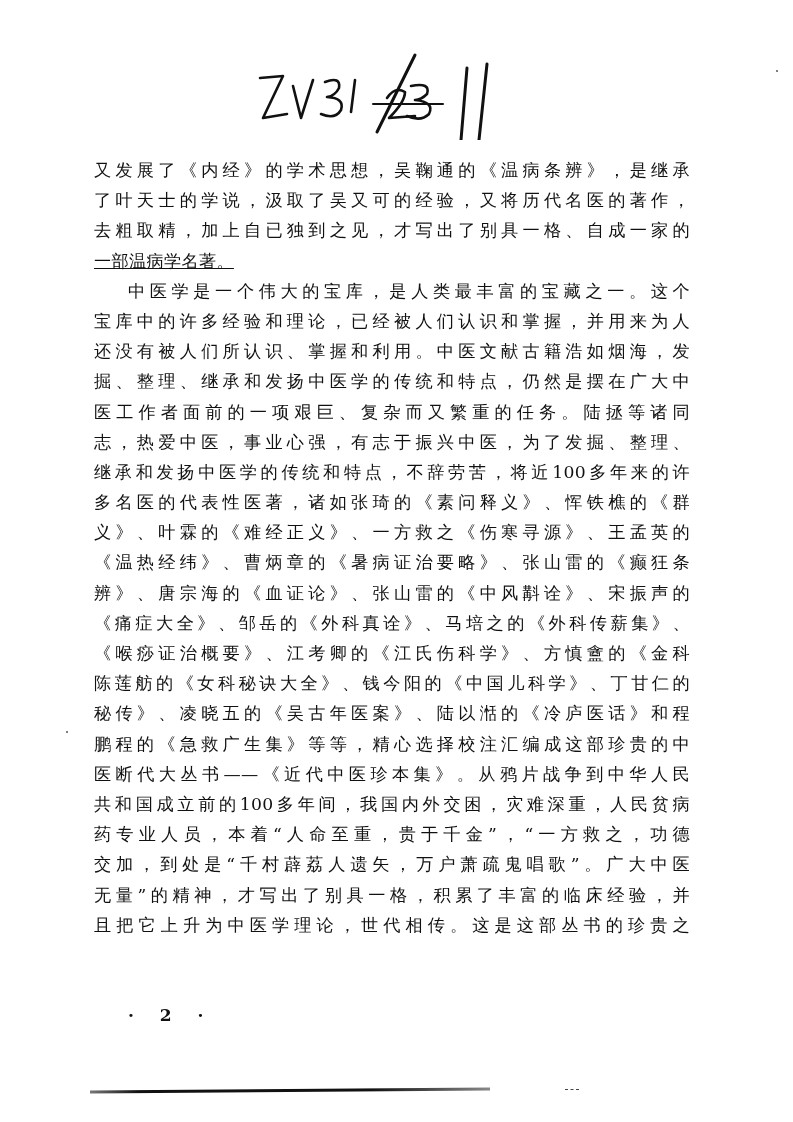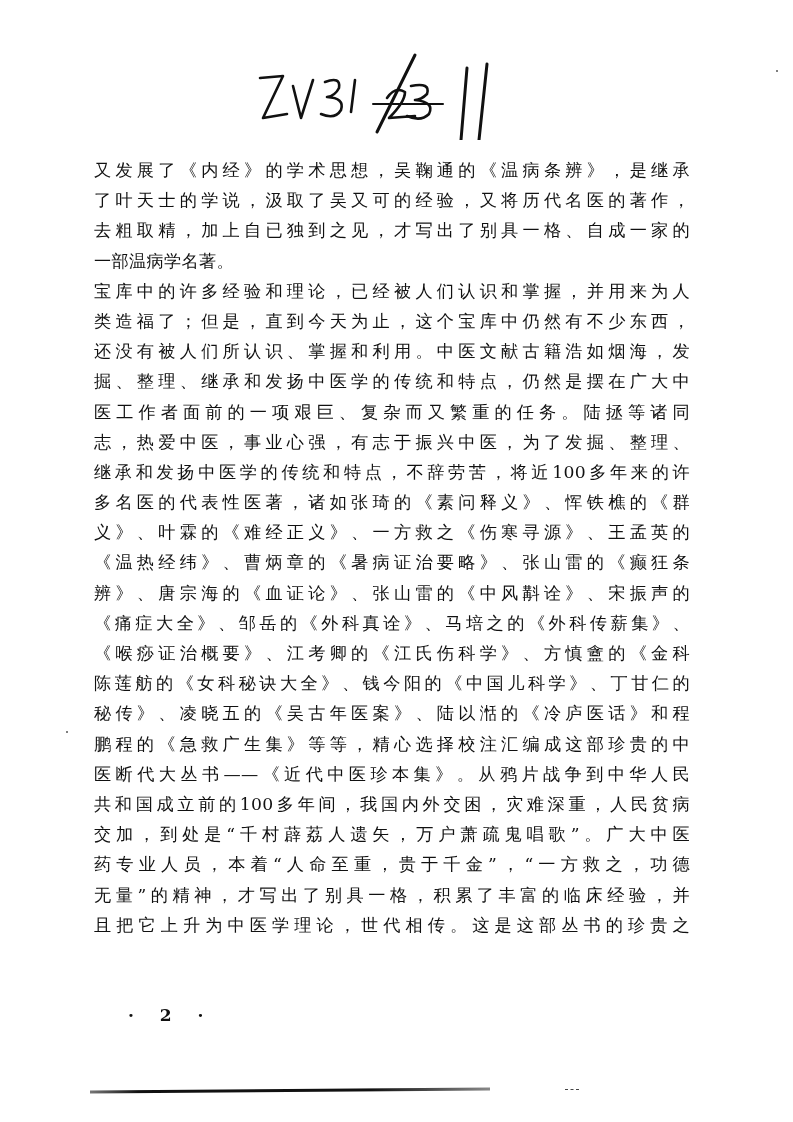--- a/index.html
+++ b/index.html
@@ -12,21 +12,21 @@
   }
   .handwriting svg { width: 100%; height: 100%; }
   .body-text {
     position: absolute; left: 94px; top: 143px; width: 596px; margin-top: 12px;
   }
   .line {
     height: 30.2px; line-height: 30.2px; font-size: 17.2px;
     white-space: nowrap; letter-spacing: 0.3px;
     text-align: justify; text-align-last: justify;
   }
-  .line.last { text-align-last: left; }
+  .line.last { text-align-last: left; text-decoration: underline; }
   .line.indent { padding-left: 34px; }
   .page-number {
     position: absolute; left: 128px; top: 1005px; font-size: 17px;
     font-weight: bold; letter-spacing: 10px;
   }
   .bottom-rule {
     position: absolute; left: 90px; top: 1089px; width: 400px; height: 3px;
     background: linear-gradient(to right, #777 0%, #111 12%, #111 70%, #888 100%);
     transform: rotate(-0.4deg);
   }
@@ -64,40 +64,40 @@
 </div>
 
 <div class="body-text">
   <div>
     <div class="line">又发展了《内经》的学术思想，吴鞠通的《温病条辨》，是继承</div>
     <div class="line">了叶天士的学说，汲取了吴又可的经验，又将历代名医的著作，</div>
     <div class="line">去粗取精，加上自已独到之见，才写出了别具一格、自成一家的</div>
     <div class="line last">一部温病学名著。</div>
   </div>
   <div>
+    <div class="line indent">中医学是一个伟大的宝库，是人类最丰富的宝藏之一。这个</div>
     <div class="line">宝库中的许多经验和理论，已经被人们认识和掌握，并用来为人</div>
-    <div class="line">类造福了；但是，直到今天为止，这个宝库中仍然有不少东西，</div>
     <div class="line">还没有被人们所认识、掌握和利用。中医文献古籍浩如烟海，发</div>
     <div class="line">掘、整理、继承和发扬中医学的传统和特点，仍然是摆在广大中</div>
     <div class="line">医工作者面前的一项艰巨、复杂而又繁重的任务。陆拯等诸同</div>
     <div class="line">志，热爱中医，事业心强，有志于振兴中医，为了发掘、整理、</div>
     <div class="line">继承和发扬中医学的传统和特点，不辞劳苦，将近100多年来的许</div>
     <div class="line">多名医的代表性医著，诸如张琦的《素问释义》、恽铁樵的《群</div>
     <div class="line">义》、叶霖的《难经正义》、一方救之《伤寒寻源》、王孟英的</div>
     <div class="line">《温热经纬》、曹炳章的《暑病证治要略》、张山雷的《癫狂条</div>
     <div class="line">辨》、唐宗海的《血证论》、张山雷的《中风斠诠》、宋振声的</div>
     <div class="line">《痛症大全》、邹岳的《外科真诠》、马培之的《外科传薪集》、</div>
     <div class="line">《喉痧证治概要》、江考卿的《江氏伤科学》、方慎盦的《金科</div>
     <div class="line">陈莲舫的《女科秘诀大全》、钱今阳的《中国儿科学》、丁甘仁的</div>
     <div class="line">秘传》、凌晓五的《吴古年医案》、陆以湉的《冷庐医话》和程</div>
     <div class="line">鹏程的《急救广生集》等等，精心选择校注汇编成这部珍贵的中</div>
     <div class="line">医断代大丛书——《近代中医珍本集》。从鸦片战争到中华人民</div>
     <div class="line">共和国成立前的100多年间，我国内外交困，灾难深重，人民贫病</div>
+    <div class="line">药专业人员，本着“人命至重，贵于千金”，“一方救之，功德</div>
     <div class="line">交加，到处是“千村薜荔人遗矢，万户萧疏鬼唱歌”。广大中医</div>
-    <div class="line">药专业人员，本着“人命至重，贵于千金”，“一方救之，功德</div>
     <div class="line">无量”的精神，才写出了别具一格，积累了丰富的临床经验，并</div>
     <div class="line">且把它上升为中医学理论，世代相传。这是这部丛书的珍贵之</div>
   </div>
 </div>
 
 <div class="page-number">· 2 ·</div>
 
 <div class="bottom-rule"></div>
 <div class="rule-tail"></div>
 

